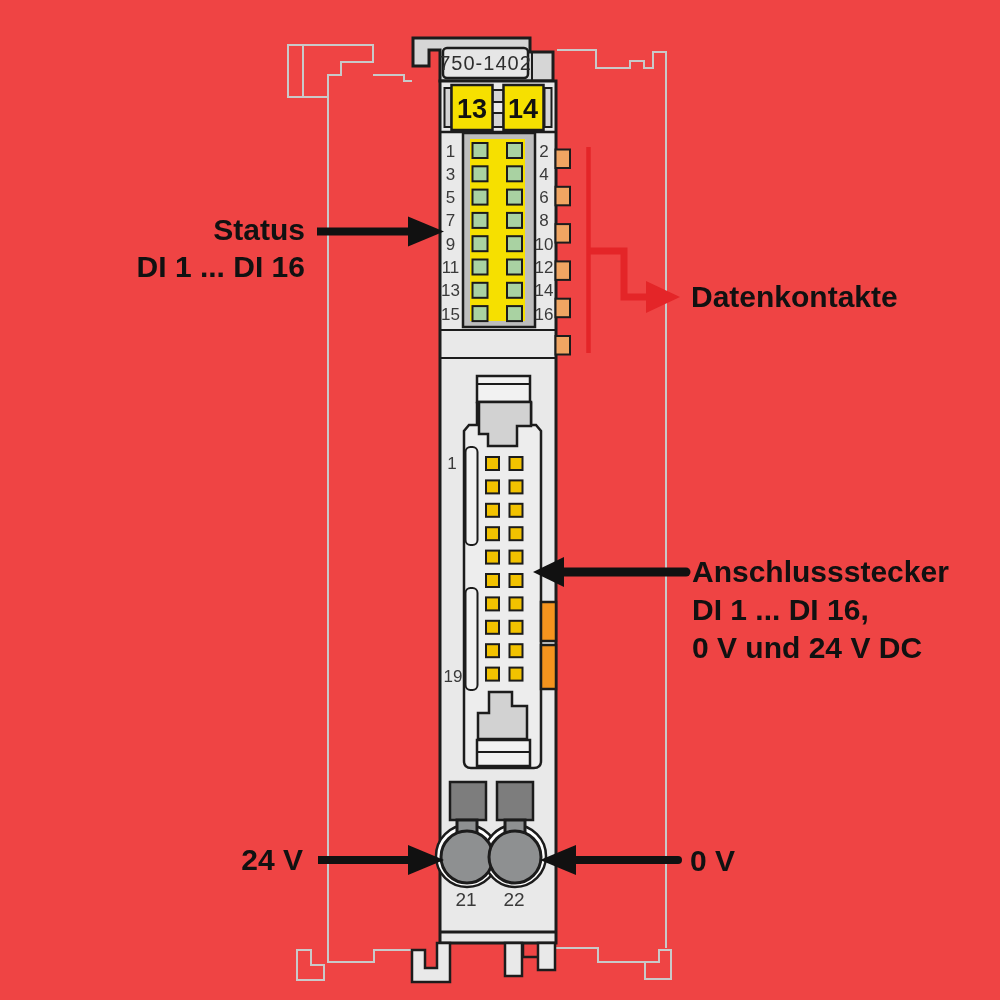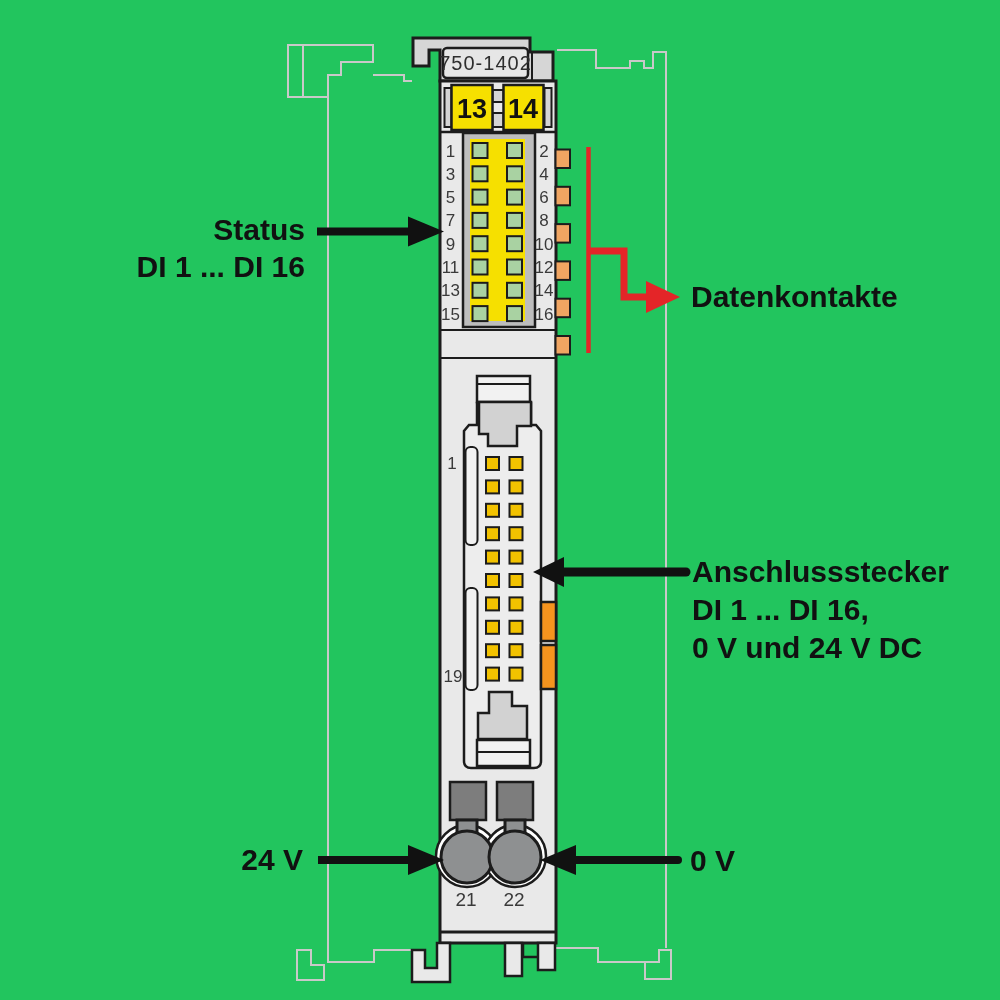--- a/index.html
+++ b/index.html
@@ -1,16 +1,16 @@
 <!DOCTYPE html>
 <html><head>
 <meta charset="utf-8">
 <style>
   html,body{margin:0;padding:0;background:#fff;}
-  #stage{position:relative;width:1000px;height:1000px;background:#22c55e;overflow:hidden;}
+  #stage{position:relative;width:1000px;height:1000px;background:#ef4444;overflow:hidden;}
   svg text{font-family:"Liberation Sans","DejaVu Sans",sans-serif;}
   .num{font-size:17px;fill:#3a3a3a;}
   .num-s{font-size:19px;fill:#3a3a3a;}
   .big{font-size:27px;font-weight:bold;fill:#111;}
   .pn{font-size:20px;fill:#2e2e2e;letter-spacing:1px;}
   .ann{font-size:30px;font-weight:bold;fill:#111;}
 </style>
 </head>
 <body>
 

